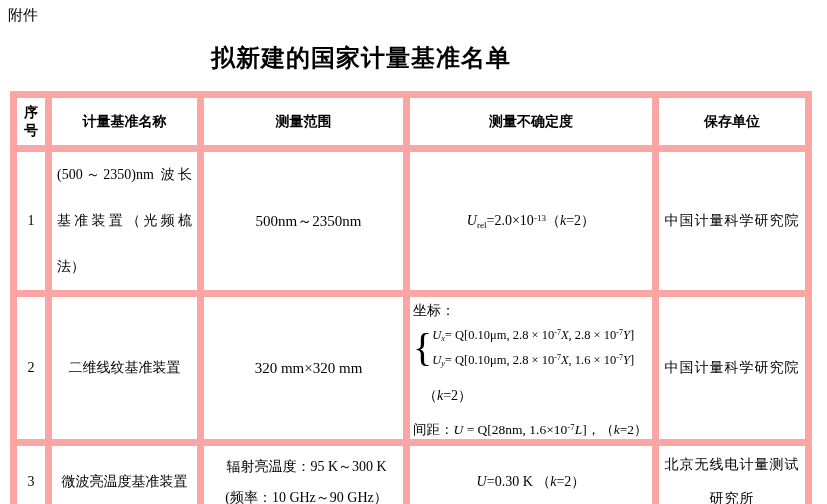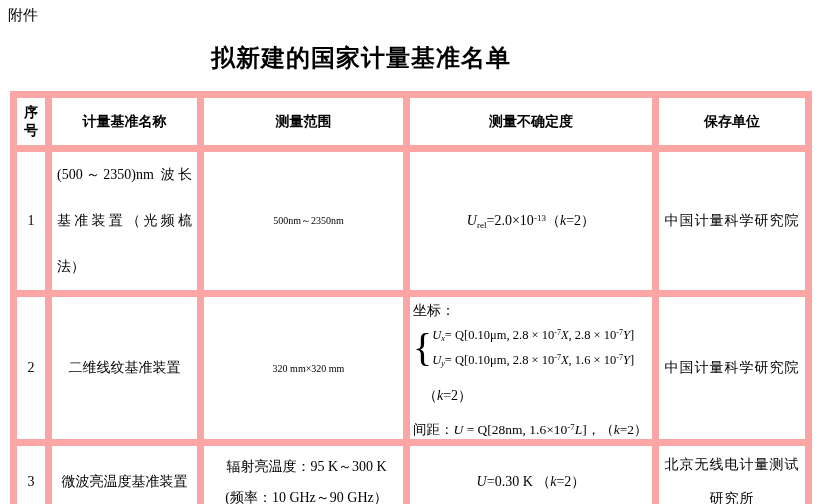--- a/index.html
+++ b/index.html
@@ -54,21 +54,21 @@
   .standards tr.r1 { height: 80px; }
   .standards tr.r2 { height: 147px; }
   .standards tr.r3 { height: 78px; }
   .standards th {
     font-family: "DejaVu Sans", "Liberation Sans", sans-serif;
     font-size: 14px;
     font-weight: bold;
     text-align: center;
   }
   td.center { text-align: center; font-size: 14px; }
-  td.latin { font-size: 10px; padding-left: 12px; }
+  td.latin { font-size: 15px; padding-left: 12px; }
   td.name-wrap {
     text-align: justify;
     font-size: 14px;
     line-height: 46px;
     padding: 0 5px;
   }
   td.keep {
     text-align: center;
     font-size: 14px;
     letter-spacing: 1px;

